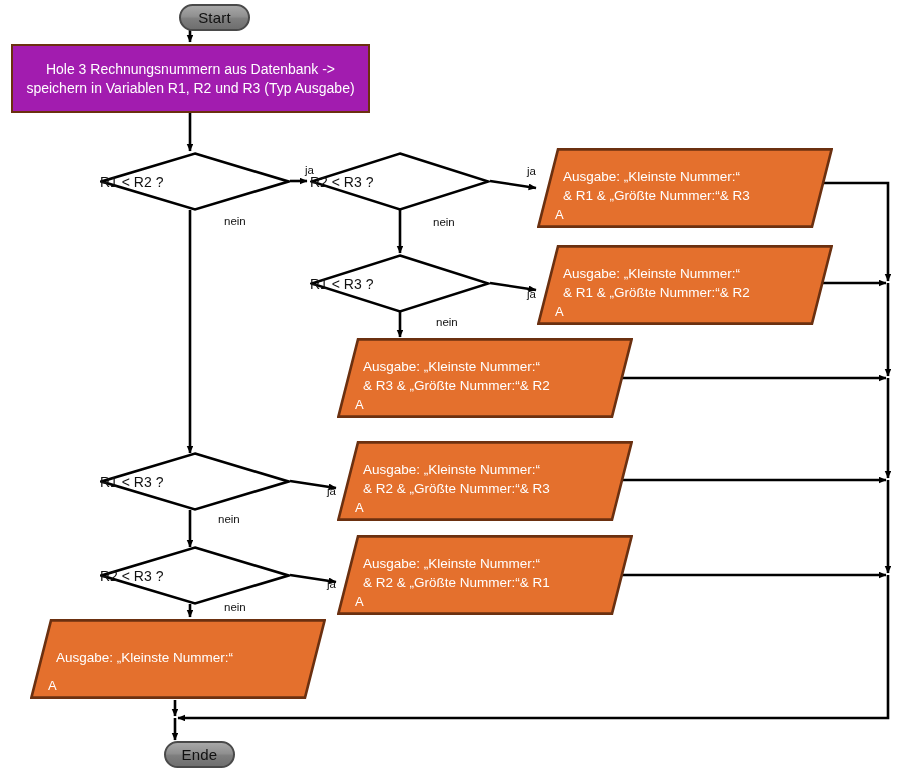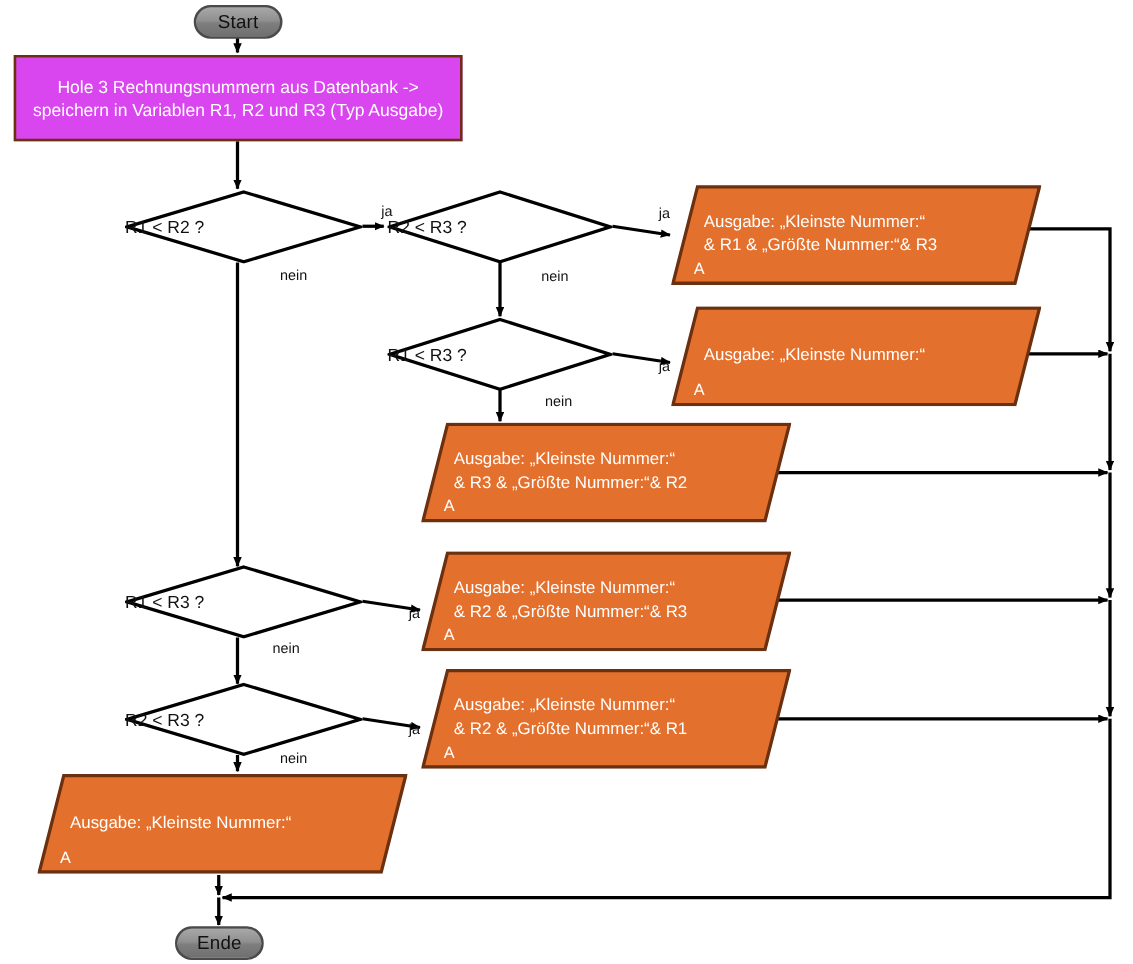--- a/index.html
+++ b/index.html
@@ -35,30 +35,31 @@
   .terminator {
     display: flex;
     align-items: center;
     justify-content: center;
     border: 2px solid #4a4a4a;
     border-radius: 999px;
     background: linear-gradient(to bottom, #a8a8a8 0%, #909090 45%, #7e7e7e 55%, #6f6f6f 100%);
     color: #111111;
     font-size: 15px;
     letter-spacing: .2px;
+    margin-left: 24px;
   }
 
   
   .process {
     display: flex;
     align-items: center;
     justify-content: center;
     text-align: center;
     border: 2px solid #6b3010;
-    background: #d946ef;
+    background: #a21caf;
     color: #ffffff;
     font-size: 14px;
     line-height: 1.35;
     padding: 4px 10px;
   }
 
   
   .io {
     position: absolute;
   }
@@ -243,20 +244,21 @@
     </div>
     <div class="io-tag">A</div>
   </div>
 
   <div class="io node" style="left:537px; top:245px; width:296px; height:80px;">
     <svg class="io-shape" viewBox="0 0 296 80" preserveAspectRatio="none" xmlns="http://www.w3.org/2000/svg">
       <polygon points="21,1.4 294.6,1.4 275,78.6 1.4,78.6" fill="#e4702d" stroke="#6b3010" stroke-width="2.6"></polygon>
     </svg>
     <div class="io-text">
       <span>Ausgabe: „Kleinste Nummer:“</span><br>
+      <span>&amp; R1 &amp; „Größte Nummer:“&amp; R2</span>
     </div>
     <div class="io-tag">A</div>
   </div>
 
   <div class="io node" style="left:337px; top:338px; width:296px; height:80px;">
     <svg class="io-shape" viewBox="0 0 296 80" preserveAspectRatio="none" xmlns="http://www.w3.org/2000/svg">
       <polygon points="21,1.4 294.6,1.4 275,78.6 1.4,78.6" fill="#e4702d" stroke="#6b3010" stroke-width="2.6"></polygon>
     </svg>
     <div class="io-text">
       <span>Ausgabe: „Kleinste Nummer:“</span><br>

